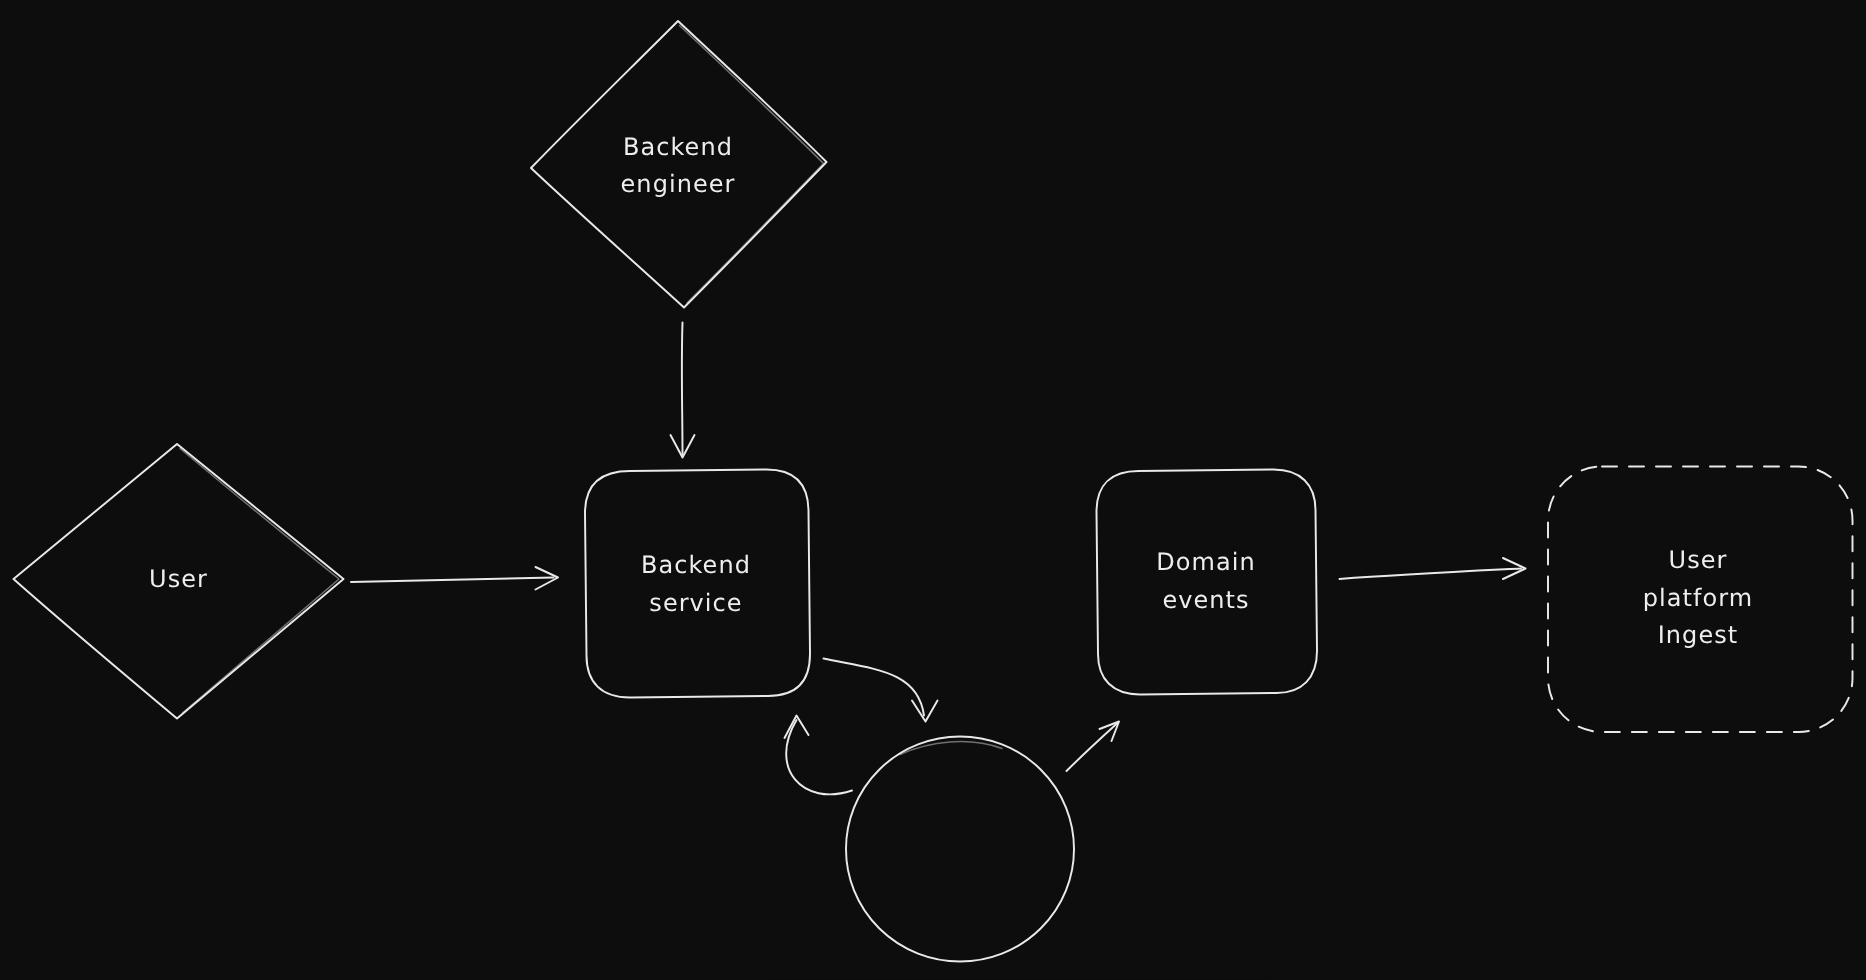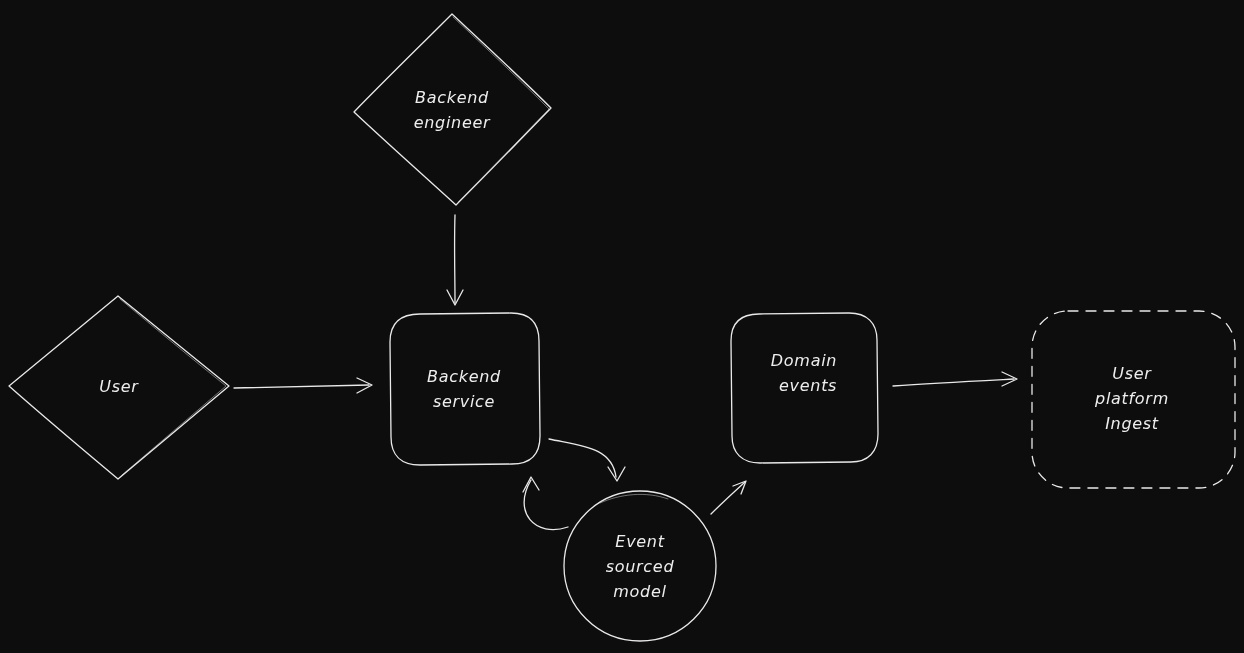--- a/index.html
+++ b/index.html
@@ -4,21 +4,20 @@
 <style>
   * { margin: 0; padding: 0; box-sizing: border-box; }
   html, body { background: #0d0d0d; }
   .canvas {
     position: relative;
     width: 1244px;
     height: 653px;
     background: var(--bg, #0d0d0d);
     overflow: hidden;
     font-family: "DejaVu Sans", sans-serif;
-    font-style: italic;
   }
   .canvas svg {
     position: absolute;
     left: 0; top: 0;
   }
   .shape {
     fill: none;
     stroke: var(--stroke, #e9e9e9);
     stroke-width: 1.3;
     stroke-linecap: round;
@@ -121,23 +120,20 @@
   </svg>
 
   <div class="node-label" style="left:452px; top:111px;">Backend
 engineer</div>
 
   <div class="node-label" style="left:119px; top:387px;">User</div>
 
   <div class="node-label" style="left:464px; top:390px;">Backend
 service</div>
 
-  <div class="node-label" style="left:640px; top:567px;">Event
-sourced
-model</div>
 
-  <div class="node-label" style="left:804px; top:374px;text-align:right;">Domain
+  <div class="node-label" style="left:804px; top:388px;">Domain
 events</div>
 
   <div class="node-label" style="left:1132px; top:399px;">User platform
 Ingest</div>
 
 </div>
 
 </body></html>

